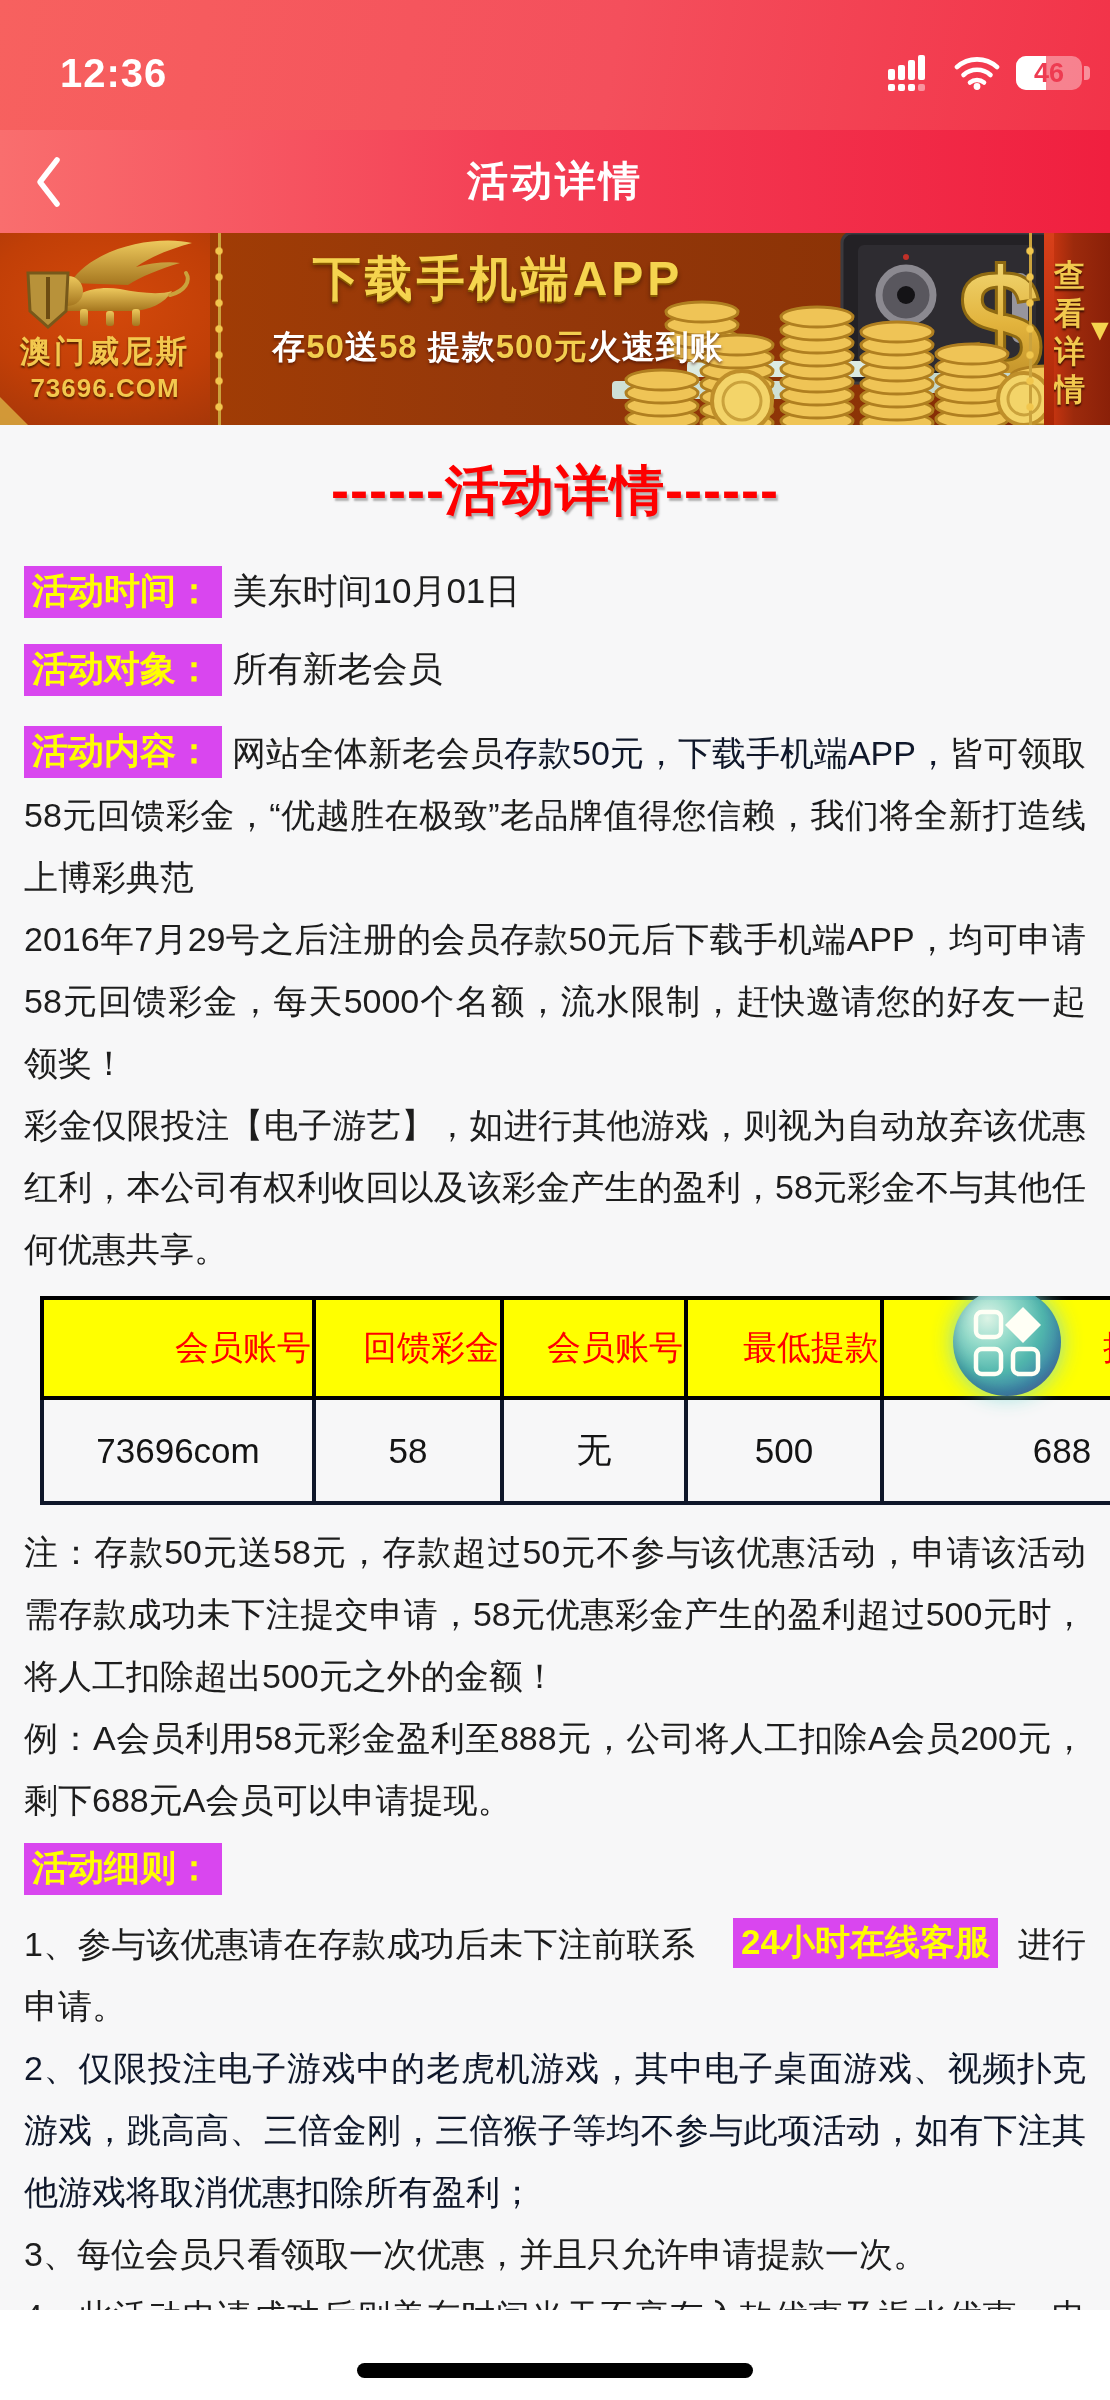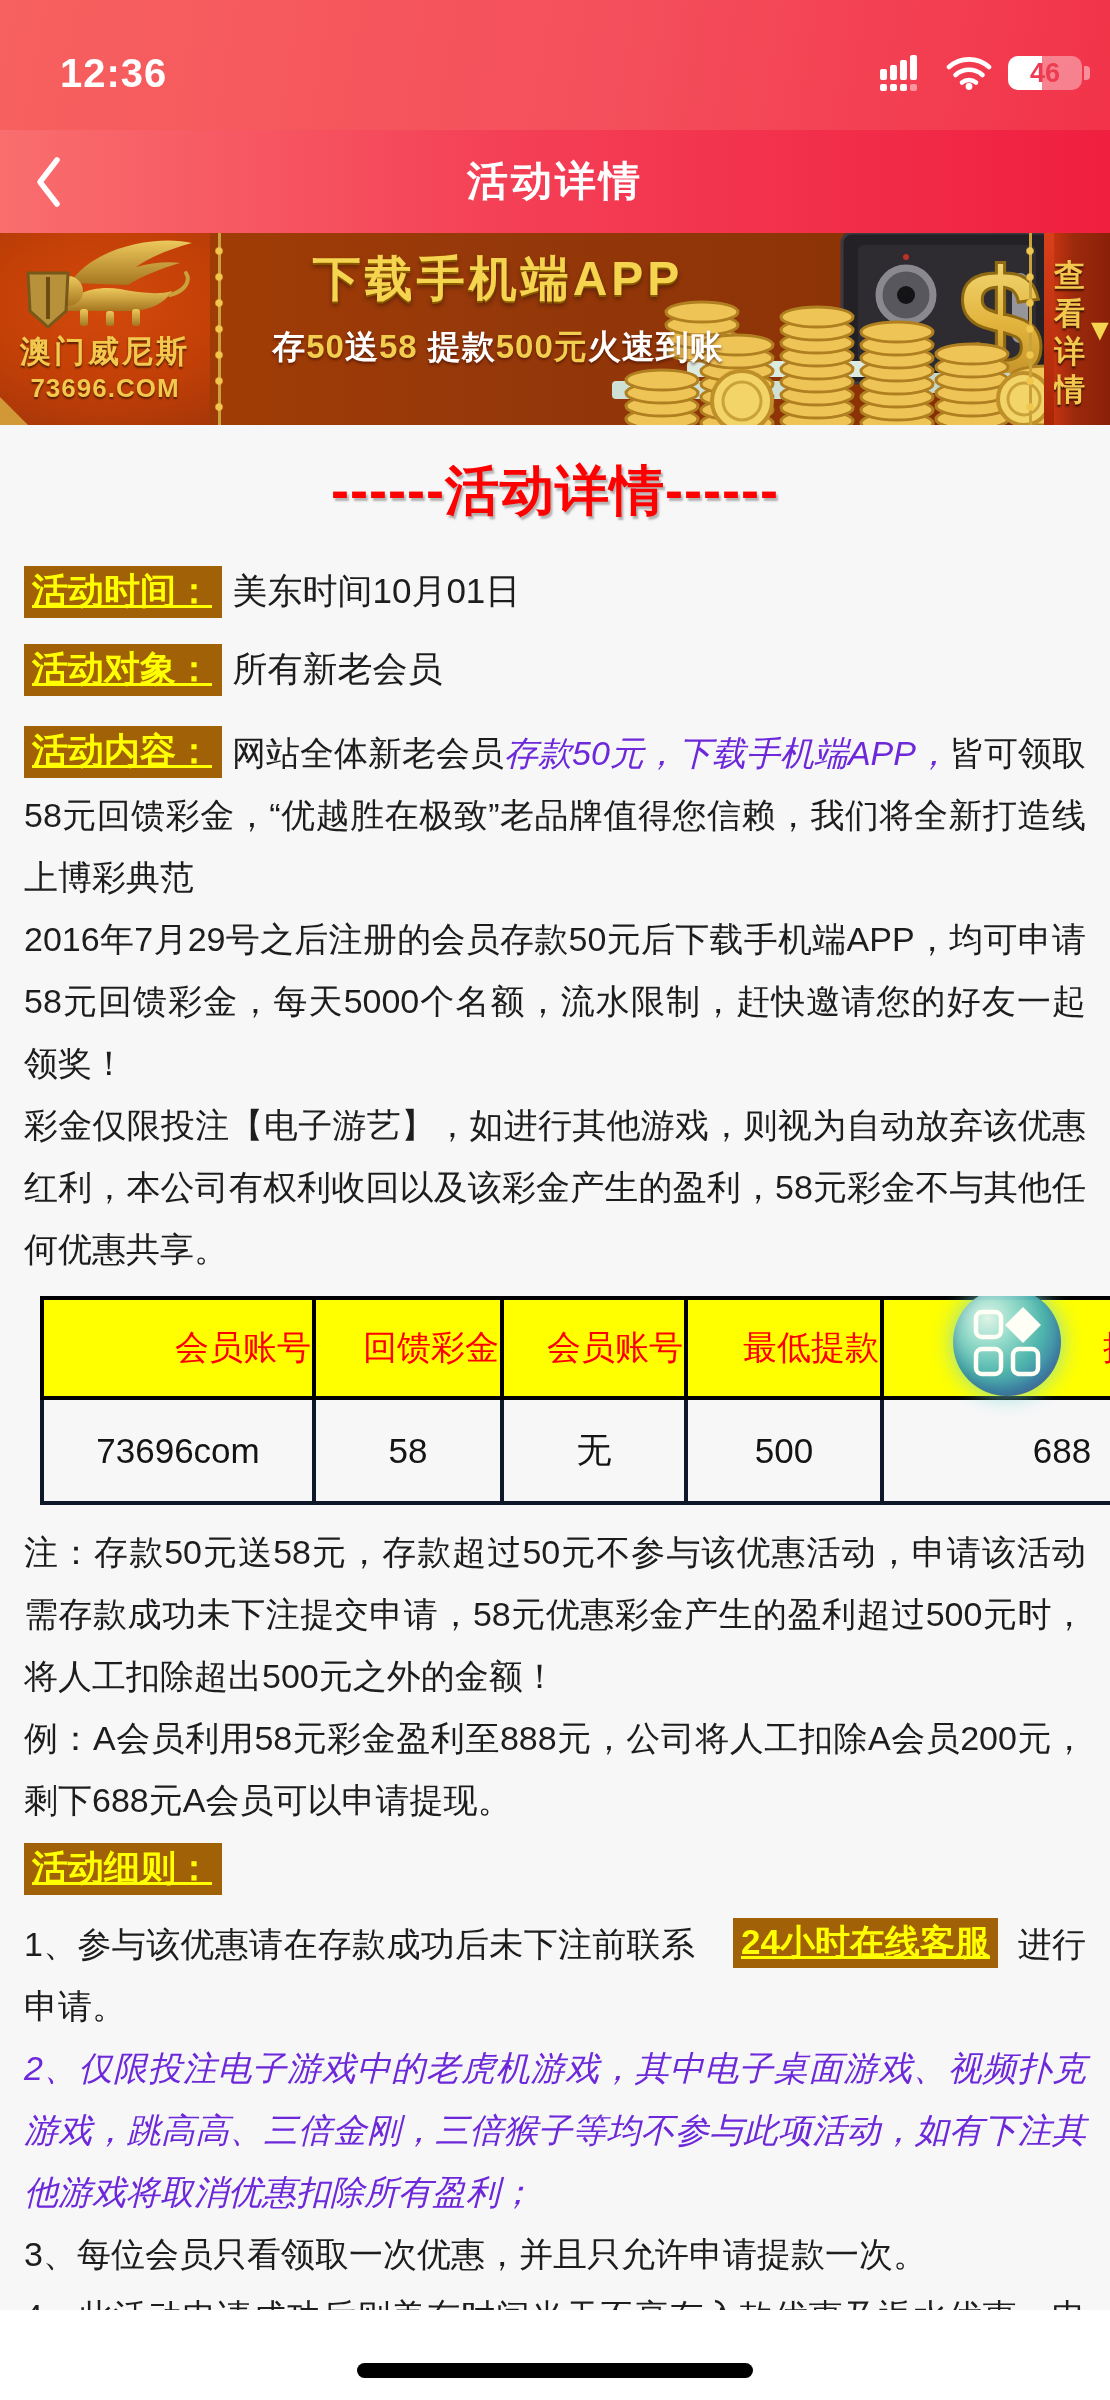--- a/index.html
+++ b/index.html
@@ -10,21 +10,21 @@
   }
   
   .topbar{
     height:130px;flex:0 0 auto;
     background:linear-gradient(100deg,#f7615f 0%,#f44f5c 55%,#f23349 100%);
     display:flex;align-items:center;justify-content:space-between;
     padding:16px 28px 0 60px;box-sizing:border-box;
   }
   .time{font-size:40px;font-weight:700;color:#fff;letter-spacing:1px;}
   .sicons{display:flex;align-items:center;gap:16px;}
-  .batt{position:relative;width:66px;height:34px;border-radius:10px;background:rgba(255,255,255,.38);padding-left:8px;}
+  .batt{position:relative;width:66px;height:34px;border-radius:10px;background:rgba(255,255,255,.38);}
   .batt-fill{position:absolute;left:0;top:0;bottom:0;width:46%;background:#fff;border-radius:10px 0 0 10px;}
   .batt-num{position:absolute;left:0;top:0;right:0;bottom:0;display:flex;align-items:center;justify-content:center;
     font-size:27px;font-weight:700;color:#ee3b51;}
   .batt-nub{position:absolute;right:-8px;top:10px;width:6px;height:14px;background:rgba(255,255,255,.45);border-radius:0 4px 4px 0;}
   
   .navbar{
     height:103px;flex:0 0 auto;position:relative;
     background:linear-gradient(90deg,#f96e6e 0%,#f44056 45%,#f01f3f 100%);
     display:flex;align-items:center;justify-content:center;
   }
@@ -61,27 +61,27 @@
   .b-vtext{width:36px;margin-top:8px;font-size:31px;line-height:38px;font-weight:700;color:#f2c94e;
     text-align:center;word-break:break-all;text-shadow:0 2px 2px #3a0d00;}
   .b-varrow{color:#f5d44f;font-size:30px;line-height:30px;margin-top:2px;}
   .b-corner{position:absolute;left:0;bottom:0;width:0;height:0;z-index:2;
     border-left:28px solid #d8a93f;border-top:28px solid transparent;opacity:.85;}
   
   .content{flex:1 1 auto;padding:0 24px;overflow:hidden;}
   .ptitle{margin:30px 0 38px;text-align:center;font-size:54px;font-weight:800;color:#fe0000;
     letter-spacing:1px;text-shadow:2px 3px 2px rgba(110,110,110,.5);}
   .irow{margin:0 0 26px;}
-  .hl{display:inline-block;background:#a16207;color:#ffff00;font-weight:700;font-size:36px;
-    line-height:44px;padding:3px 10px 5px 8px;text-decoration:underline;}
+  .hl{display:inline-block;background:#d946ef;color:#ffff00;font-weight:700;font-size:36px;
+    line-height:44px;padding:3px 10px 5px 8px;}
   .iv{font-size:35px;color:#1d1d1d;font-weight:500;margin-left:6px;}
   .para{margin:0;font-size:34px;line-height:62px;color:#1d1d1d;font-weight:500;text-align:justify;}
   .para .hl{margin-right:10px;vertical-align:2px;}
   .hl-inline{font-size:35px;padding:2px 8px 4px;margin-left:28px;}
-  .red{color:#6d28d9;font-style:italic;}
+  .red{color:#0f172a;}
   .mt{margin-top:6px;}
   .rl{margin:12px 0 18px;}
   
   .twrap{position:relative;margin:16px -24px 16px 16px;overflow:hidden;}
   .btable{border-collapse:collapse;table-layout:fixed;width:1170px;}
   .btable th{background:#ffff00;border:4px solid #000;color:#fe0000;font-size:34px;font-weight:400;height:94px;text-align:right;}
   .btable td{border:4px solid #0f172a;color:#141414;font-size:35px;font-weight:500;height:99px;text-align:center;background:transparent;}
   .c1{width:266px;}.c2{width:182px;}.c3{width:178px;}.c4{width:190px;}.c5{width:354px;}
   .ball{position:absolute;left:913px;top:-8px;width:108px;height:108px;border-radius:50%;opacity:.96;
     background:radial-gradient(circle at 32% 28%,#ddf4f0 0%,#8fd9d2 26%,#49b3b4 52%,#3b87b0 72%,#5a68a8 88%,#6e62a4 100%);

